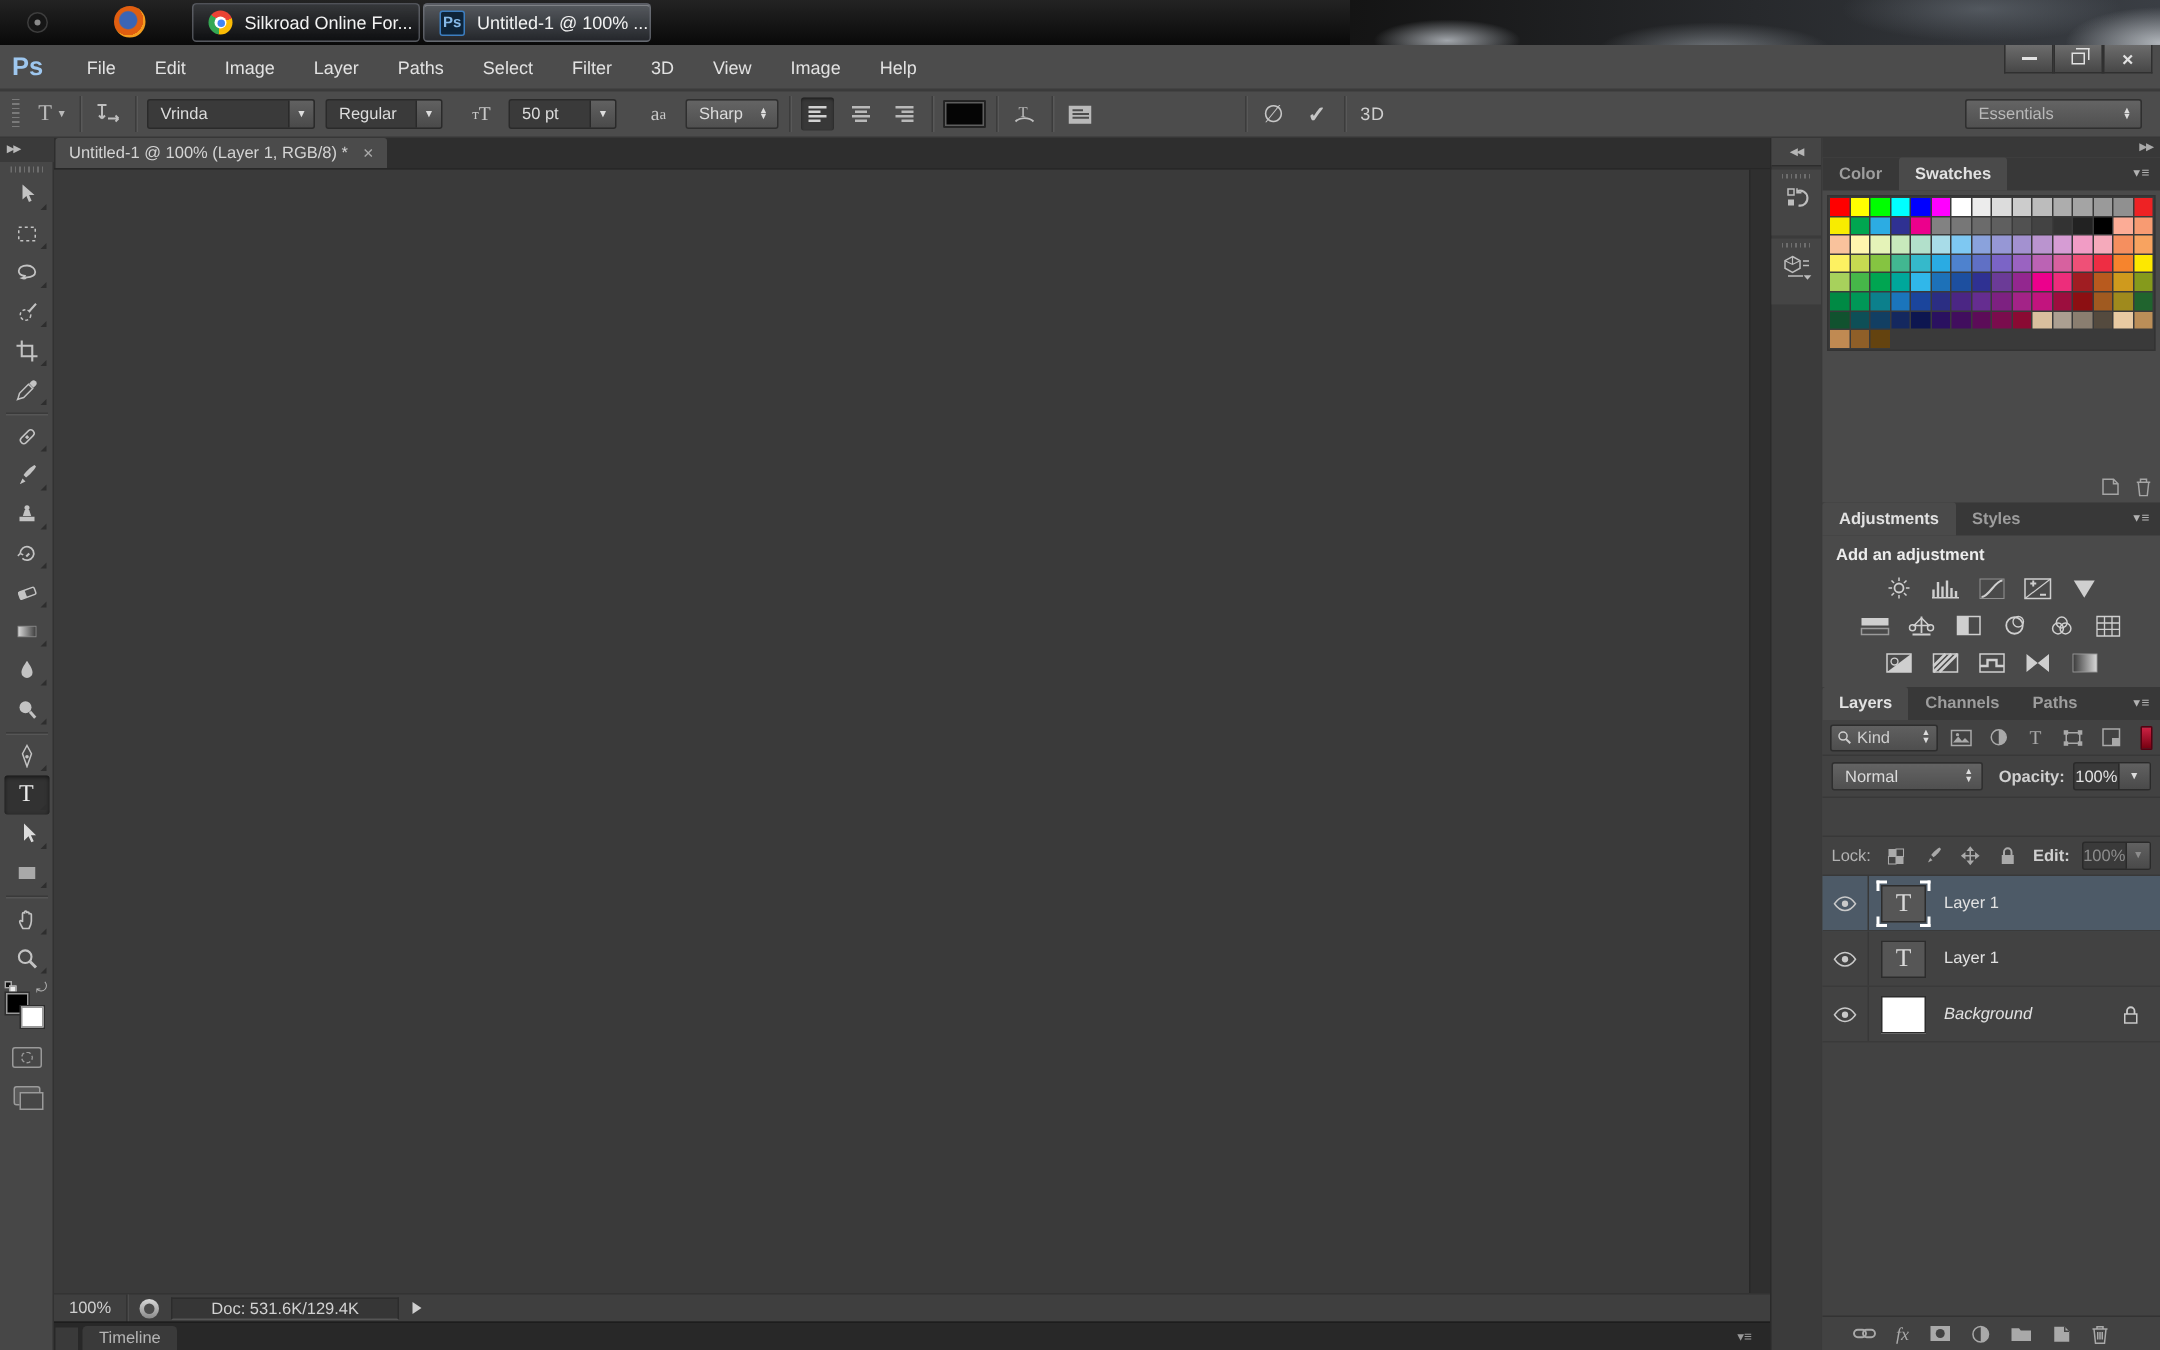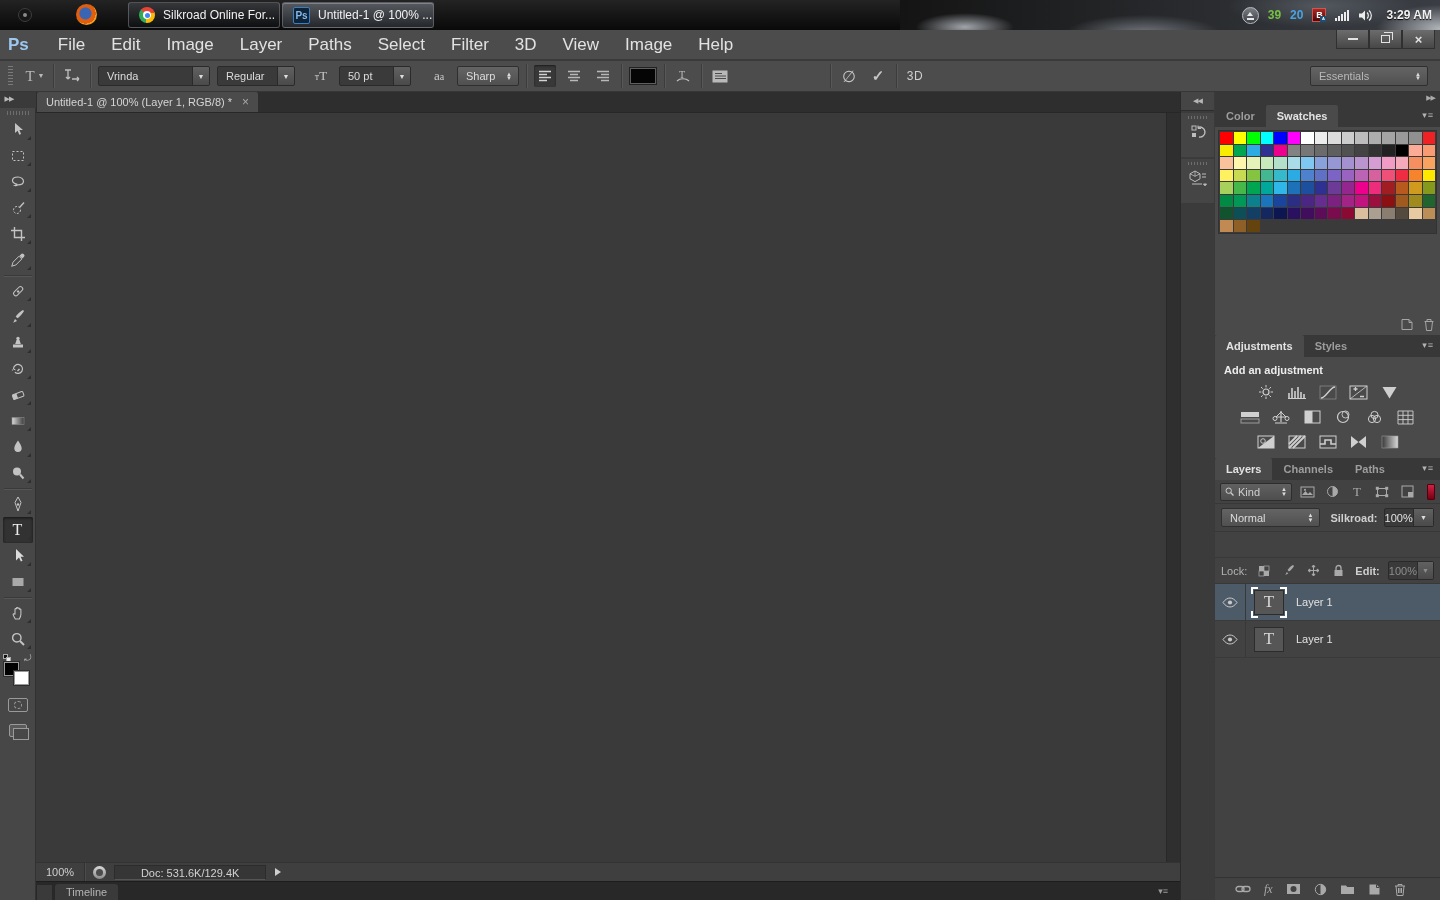--- a/index.html
+++ b/index.html
@@ -38,21 +38,21 @@
   .bd-icon{width:14px;height:14px;background:linear-gradient(#a82a22,#4a0a08);border:1px solid #c55;color:#fff;
     font-size:9px;font-weight:bold;text-align:center;line-height:13px;position:relative}
   .bd-icon i{position:absolute;right:-1px;bottom:-1px;width:6px;height:6px;background:#1d4f74;color:#fff;font-size:4px;
     font-style:normal;line-height:6px;text-align:center}
   .bars{display:flex;align-items:flex-end;gap:1px;height:12px}
   .bars i{width:2px;background:#ececec}
   .time{color:#f2f2f2;font-size:12px;font-weight:bold;margin-left:4px;text-shadow:0 1px 1px #000}
   
   .menubar{position:absolute;left:0;top:30px;width:1440px;height:30px;background:#4c4c4c;border-bottom:1px solid #3b3b3b;display:flex;align-items:center}
   .ps-logo{color:#9ec7ef;font-weight:bold;font-size:17px;margin:0 16px 0 8px}
-  .menu-item{font-size:17px;color:#e2e2e2;padding:0 13px;height:30px;display:flex;align-items:center;cursor:default}
+  .menu-item{font-size:12px;color:#e2e2e2;padding:0 13px;height:30px;display:flex;align-items:center;cursor:default}
   .winctl{position:absolute;right:5px;top:0;display:flex}
   .winbtn{width:33px;height:19px;background:linear-gradient(#6c6c6c,#474747);border:1px solid #303030;border-top:none;
     display:grid;place-items:center;color:#e2e2e2}
   .ic-min{width:10px;height:2px;background:#e2e2e2}
   .ic-restore{width:9px;height:8px;border:1.5px solid #e2e2e2;position:relative}
   .ic-restore::before{content:"";position:absolute;left:2px;top:-4px;width:8px;height:7px;border:1.5px solid #e2e2e2;border-bottom:none;border-left:none}
   .ic-close{font-size:13px;font-weight:bold;line-height:1}
   
   .optionsbar{position:absolute;left:0;top:61px;width:1440px;height:31px;background:#4c4c4c;border-bottom:1px solid #373737;
     display:flex;align-items:center;padding:0 8px;gap:7px;font-size:11px}
@@ -176,38 +176,20 @@
   <div class="tb-hidden"></div>
   <div class="ff-icon"></div>
   <div class="taskbtn" style="left:128px;width:152px">
     <span class="chrome-icon"></span>
     <span>Silkroad Online For...</span>
   </div>
   <div class="taskbtn active" style="left:282px;width:152px">
     <span class="ps-icon">Ps</span>
     <span>Untitled-1 @ 100% ...</span>
   </div>
-  <div class="tray">
-    <span class="eject"></span>
-    <span class="cnt-g">39</span>
-    <span class="cnt-b">20</span>
-    <span class="bd-icon">B<i>A</i></span>
-    <span class="bars">
-        <i style="height:3px"></i>
-        <i style="height:5px"></i>
-        <i style="height:7px"></i>
-        <i style="height:9px"></i>
-        <i style="height:11px"></i>
-      </span>
-    <svg width="15" height="13" viewBox="0 0 15 13">
-      <polygon points="1,4.5 4,4.5 7,1.5 7,11.5 4,8.5 1,8.5" fill="#ececec"></polygon>
-      <path d="M9 3.5a4 4 0 0 1 0 6M11 1.5a6.5 6.5 0 0 1 0 10" stroke="#ececec" stroke-width="1.2" fill="none"></path>
-    </svg>
-    <span class="time">3:29 AM</span>
-  </div>
 </div>
 
 <div class="menubar">
   <span class="ps-logo">Ps</span>
   <div style="display:flex">
       <span class="menu-item">File</span>
       <span class="menu-item">Edit</span>
       <span class="menu-item">Image</span>
       <span class="menu-item">Layer</span>
       <span class="menu-item">Paths</span>
@@ -809,21 +791,21 @@
       <span class="redtoggle"></span>
     </div>
     <div class="lblend">
       <div class="ddl light" style="width:106px;height:19px">
         <span>Normal</span>
         <span class="updn">
             <span>▲</span>
             <span>▼</span>
           </span>
       </div>
-      <span style="color:#cfcfcf;font-weight:bold;margin-left:4px">Silkroad:</span>
+      <span style="color:#cfcfcf;font-weight:bold;margin-left:4px">Opacity:</span>
       <div class="valdd">
         <span>100%</span>
         <span class="dbtn">▼</span>
       </div>
     </div>
     <div class="locrow lockrow lockbar locrow"></div>
     <div class="locknrow lockrow"></div>
     <div class="locrow"></div>
     <div class="lockrow"></div>
     <div class="llock lockrow"></div>
@@ -923,20 +905,34 @@
     <div class="lrow">
       <span class="eyecell">
         <svg width="16" height="11" viewBox="0 0 16 11">
             <path d="M1 5.5C3.2 2.3 5.8 1 8 1s4.8 1.3 7 4.5C12.8 8.7 10.2 10 8 10S3.2 8.7 1 5.5z" fill="none" stroke="#c9c9c9"></path>
             <circle cx="8" cy="5.5" r="2.1" fill="#c9c9c9"></circle>
           </svg>
       </span>
       <span class="lthumb">T</span>
       <span class="lname">Layer 1</span>
     </div>
+    <div class="lrow">
+      <span class="eyecell">
+        <svg width="16" height="11" viewBox="0 0 16 11">
+            <path d="M1 5.5C3.2 2.3 5.8 1 8 1s4.8 1.3 7 4.5C12.8 8.7 10.2 10 8 10S3.2 8.7 1 5.5z" fill="none" stroke="#c9c9c9"></path>
+            <circle cx="8" cy="5.5" r="2.1" fill="#c9c9c9"></circle>
+          </svg>
+      </span>
+      <span class="lthumb white"></span>
+      <span class="lname bgname">Background</span>
+      <svg class="rowlock" width="11" height="13" viewBox="0 0 11 13">
+        <rect x="1.5" y="6" width="8" height="6" fill="none" stroke="#c9c9c9"></rect>
+        <path d="M3 6V4a2.5 2.5 0 0 1 5 0v2" fill="none" stroke="#c9c9c9" stroke-width="1.2"></path>
+      </svg>
+    </div>
 
     <div class="lbottom">
       <svg width="16" height="10" viewBox="0 0 16 10">
           <rect x="1" y="2.5" width="8" height="5" rx="2.5" fill="none" stroke="#a9a9a9" stroke-width="1.3"></rect>
           <rect x="7" y="2.5" width="8" height="5" rx="2.5" fill="none" stroke="#a9a9a9" stroke-width="1.3"></rect>
         </svg>
       <span class="fxtxt">fx</span>
       <svg width="15" height="12" viewBox="0 0 15 12">
           <rect x="1" y="1" width="13" height="10" fill="#a9a9a9"></rect>
           <circle cx="7.5" cy="6" r="3" fill="#424242"></circle>

